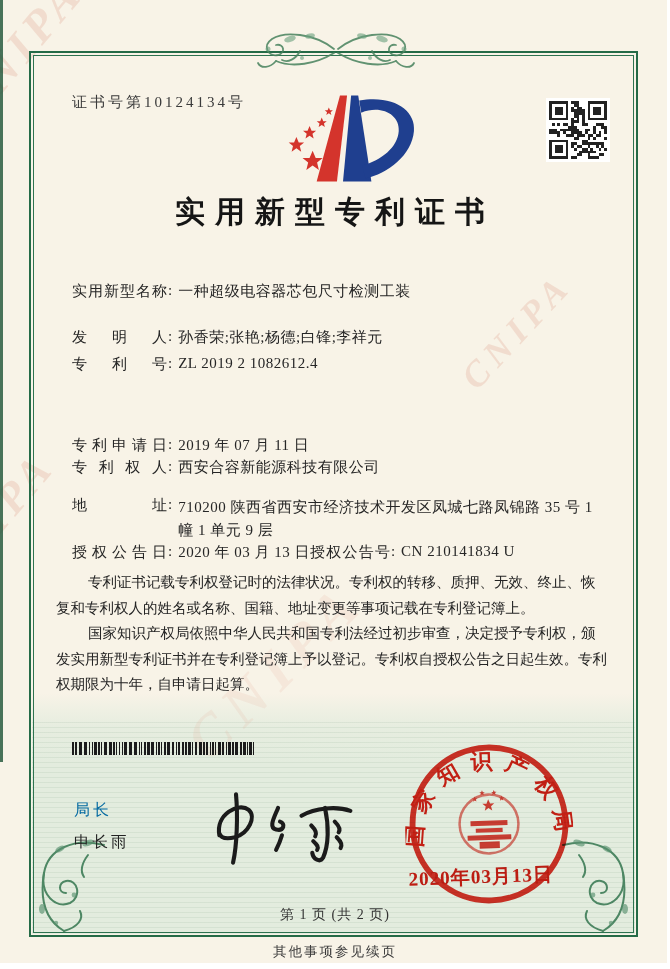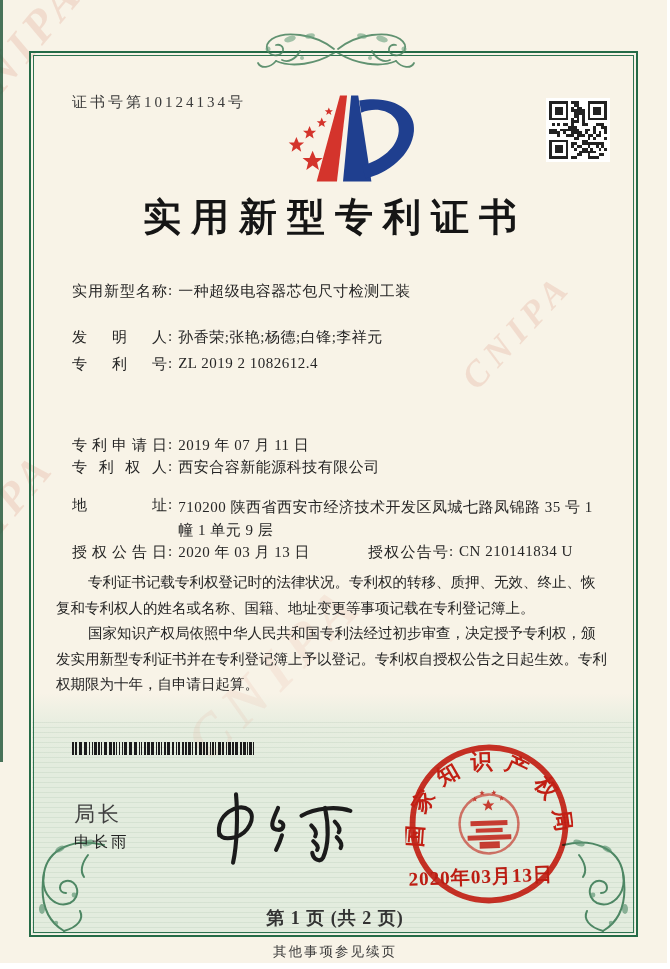--- a/index.html
+++ b/index.html
@@ -23,45 +23,45 @@
       transform-origin:0 50%;pointer-events:none;white-space:nowrap;}
   .wm1{left:-34px;top:86px;font-size:46px;letter-spacing:6px;transform:rotate(-50deg);}
   .wm2{left:468px;top:362px;font-size:36px;letter-spacing:7px;transform:rotate(-47deg);}
   .wm3{left:-58px;top:556px;font-size:44px;letter-spacing:6px;transform:rotate(-50deg);}
   .wm4{left:196px;top:716px;font-size:58px;letter-spacing:10px;transform:rotate(-45deg);color:rgba(226,168,148,.15);}
   
   .cert-no{position:absolute;left:72px;top:93px;font-size:15px;letter-spacing:3px;color:#3a3a3a;}
   .logo{position:absolute;left:266px;top:92px;width:152px;height:92px;}
   .qr{position:absolute;left:546px;top:98px;width:64px;height:64px;background:#fff;padding:3px;box-sizing:border-box;}
   .title{position:absolute;left:0;top:192px;width:670px;text-align:center;
-      font-size:38px;font-weight:700;letter-spacing:10px;color:#151515;}
+      font-size:30px;font-weight:700;letter-spacing:10px;color:#151515;}
   
   .row{position:absolute;left:72px;display:flex;font-size:15px;color:#262626;}
   .lbl{display:inline-block;width:95px;text-align:justify;text-align-last:justify;flex:none;}
   .lbl::after{content:"";display:inline-block;width:100%;}
   .colon{flex:none;margin:0 6px 0 1px;}
   .val{letter-spacing:.5px;}
   .r1{top:282px;} .r2{top:328px;} .r3{top:355px;} .r4{top:436px;} .r5{top:458px;}
   .r6{top:496px;} .r6 .val{width:432px;line-height:23px;}
-  .r7{top:543px;} .pair2{margin-left:58px;display:flex;}
+  .r7{top:543px;} .pair2{display:flex;}
   .pair2 .lbl{width:80px;}
   
   .body-text{position:absolute;left:56px;top:570px;width:552px;font-size:14.5px;
       line-height:25.5px;color:#242424;}
   .body-text p{margin:0;text-indent:2.2em;}
   
   .barcode{position:absolute;left:72px;top:742px;width:190px;height:13px;display:flex;align-items:stretch;}
   .barcode div{background:#1c1c1c;}
-  .signer-title{position:absolute;left:74px;top:800px;font-size:21px;letter-spacing:3px;color:#404040;
+  .signer-title{position:absolute;left:74px;top:800px;font-size:16px;letter-spacing:3px;color:#0369a1;
       font-family:"Liberation Sans","DejaVu Sans",sans-serif;}
   .signer-name{position:absolute;left:74px;top:832px;font-size:15.5px;letter-spacing:3px;color:#222;
       font-family:"Liberation Sans","DejaVu Sans",sans-serif;}
   .signature{position:absolute;left:192px;top:784px;width:176px;height:84px;}
   .seal{position:absolute;left:405px;top:740px;width:168px;height:168px;mix-blend-mode:multiply;transform:rotate(-2deg);}
-  .page-num{position:absolute;left:0;top:906px;width:670px;text-align:center;font-size:18px;letter-spacing:1px;color:#333;font-weight:bold;}
+  .page-num{position:absolute;left:0;top:906px;width:670px;text-align:center;font-size:14px;letter-spacing:1px;color:#333;}
   .footer-note{position:absolute;left:0;top:943px;width:670px;text-align:center;font-size:13.5px;letter-spacing:2px;color:#3a3a3a;}
   
   .orn-top{position:absolute;left:230px;top:27px;width:212px;height:46px;}
   .orn-bl{position:absolute;left:30px;top:835px;width:80px;height:100px;}
   .orn-br{position:absolute;left:557px;top:835px;width:80px;height:100px;transform:scaleX(-1);}
 </style>
 </head>
 <body>
 
 <div class="page">

